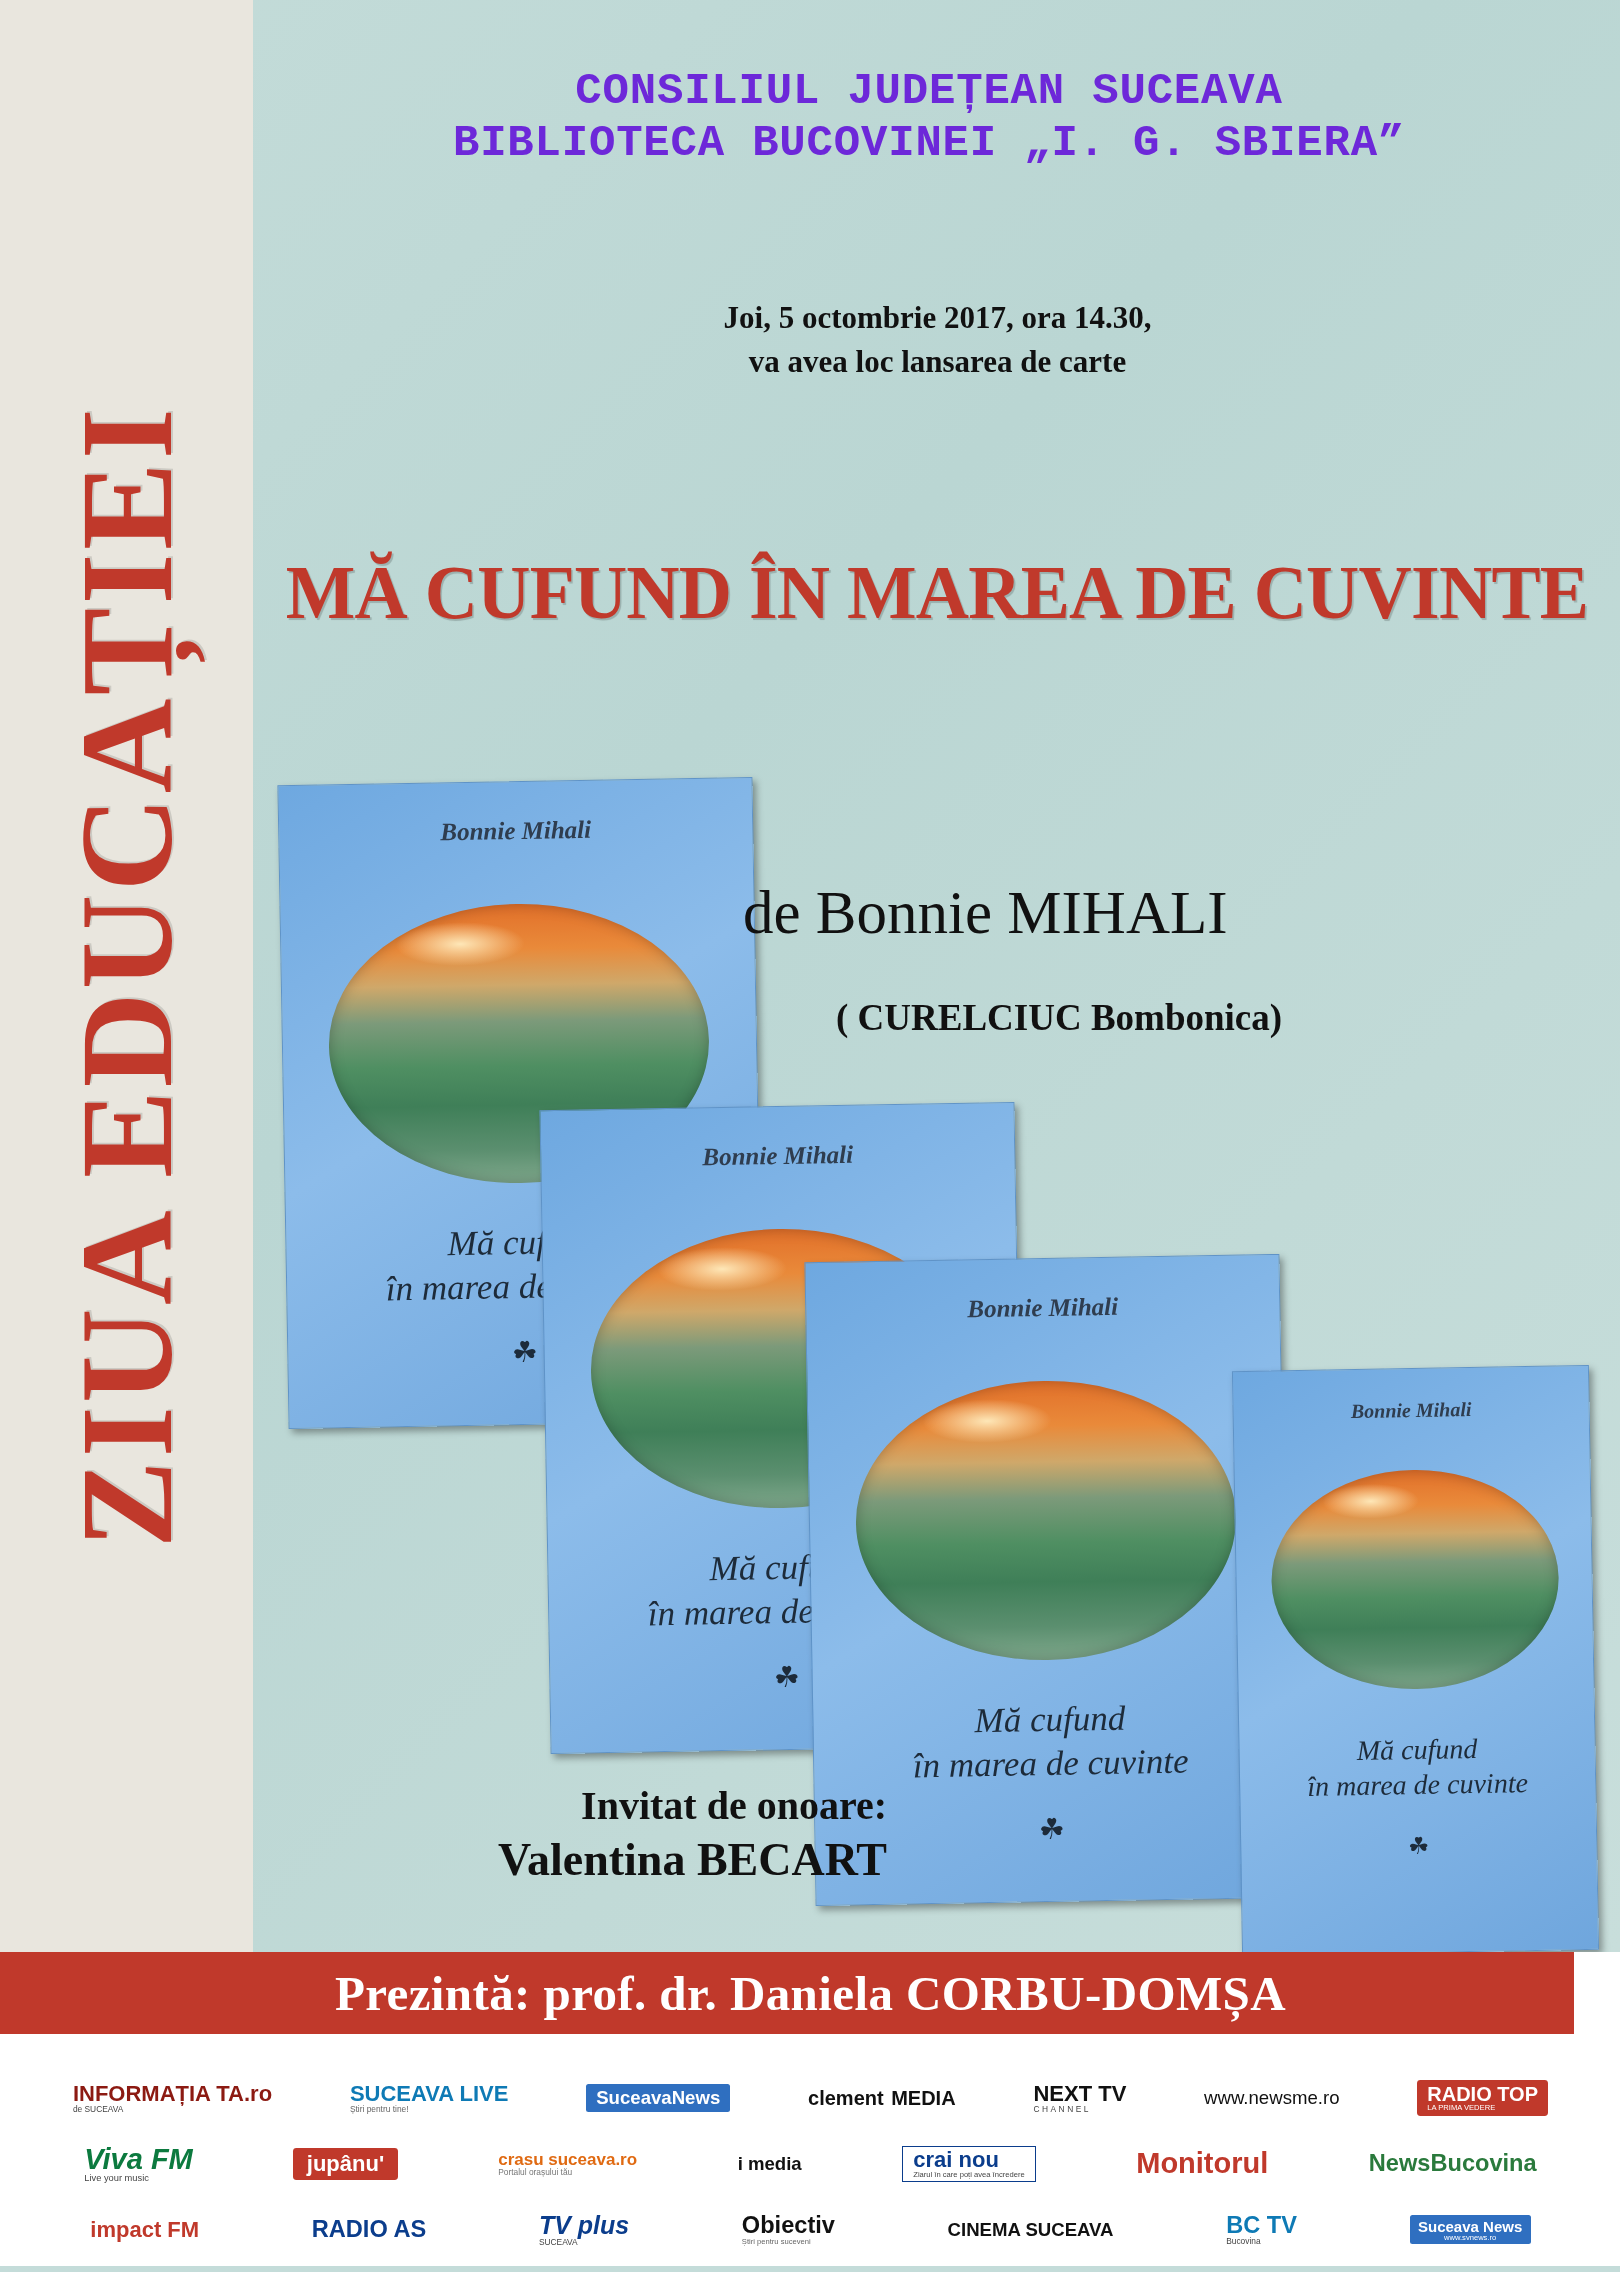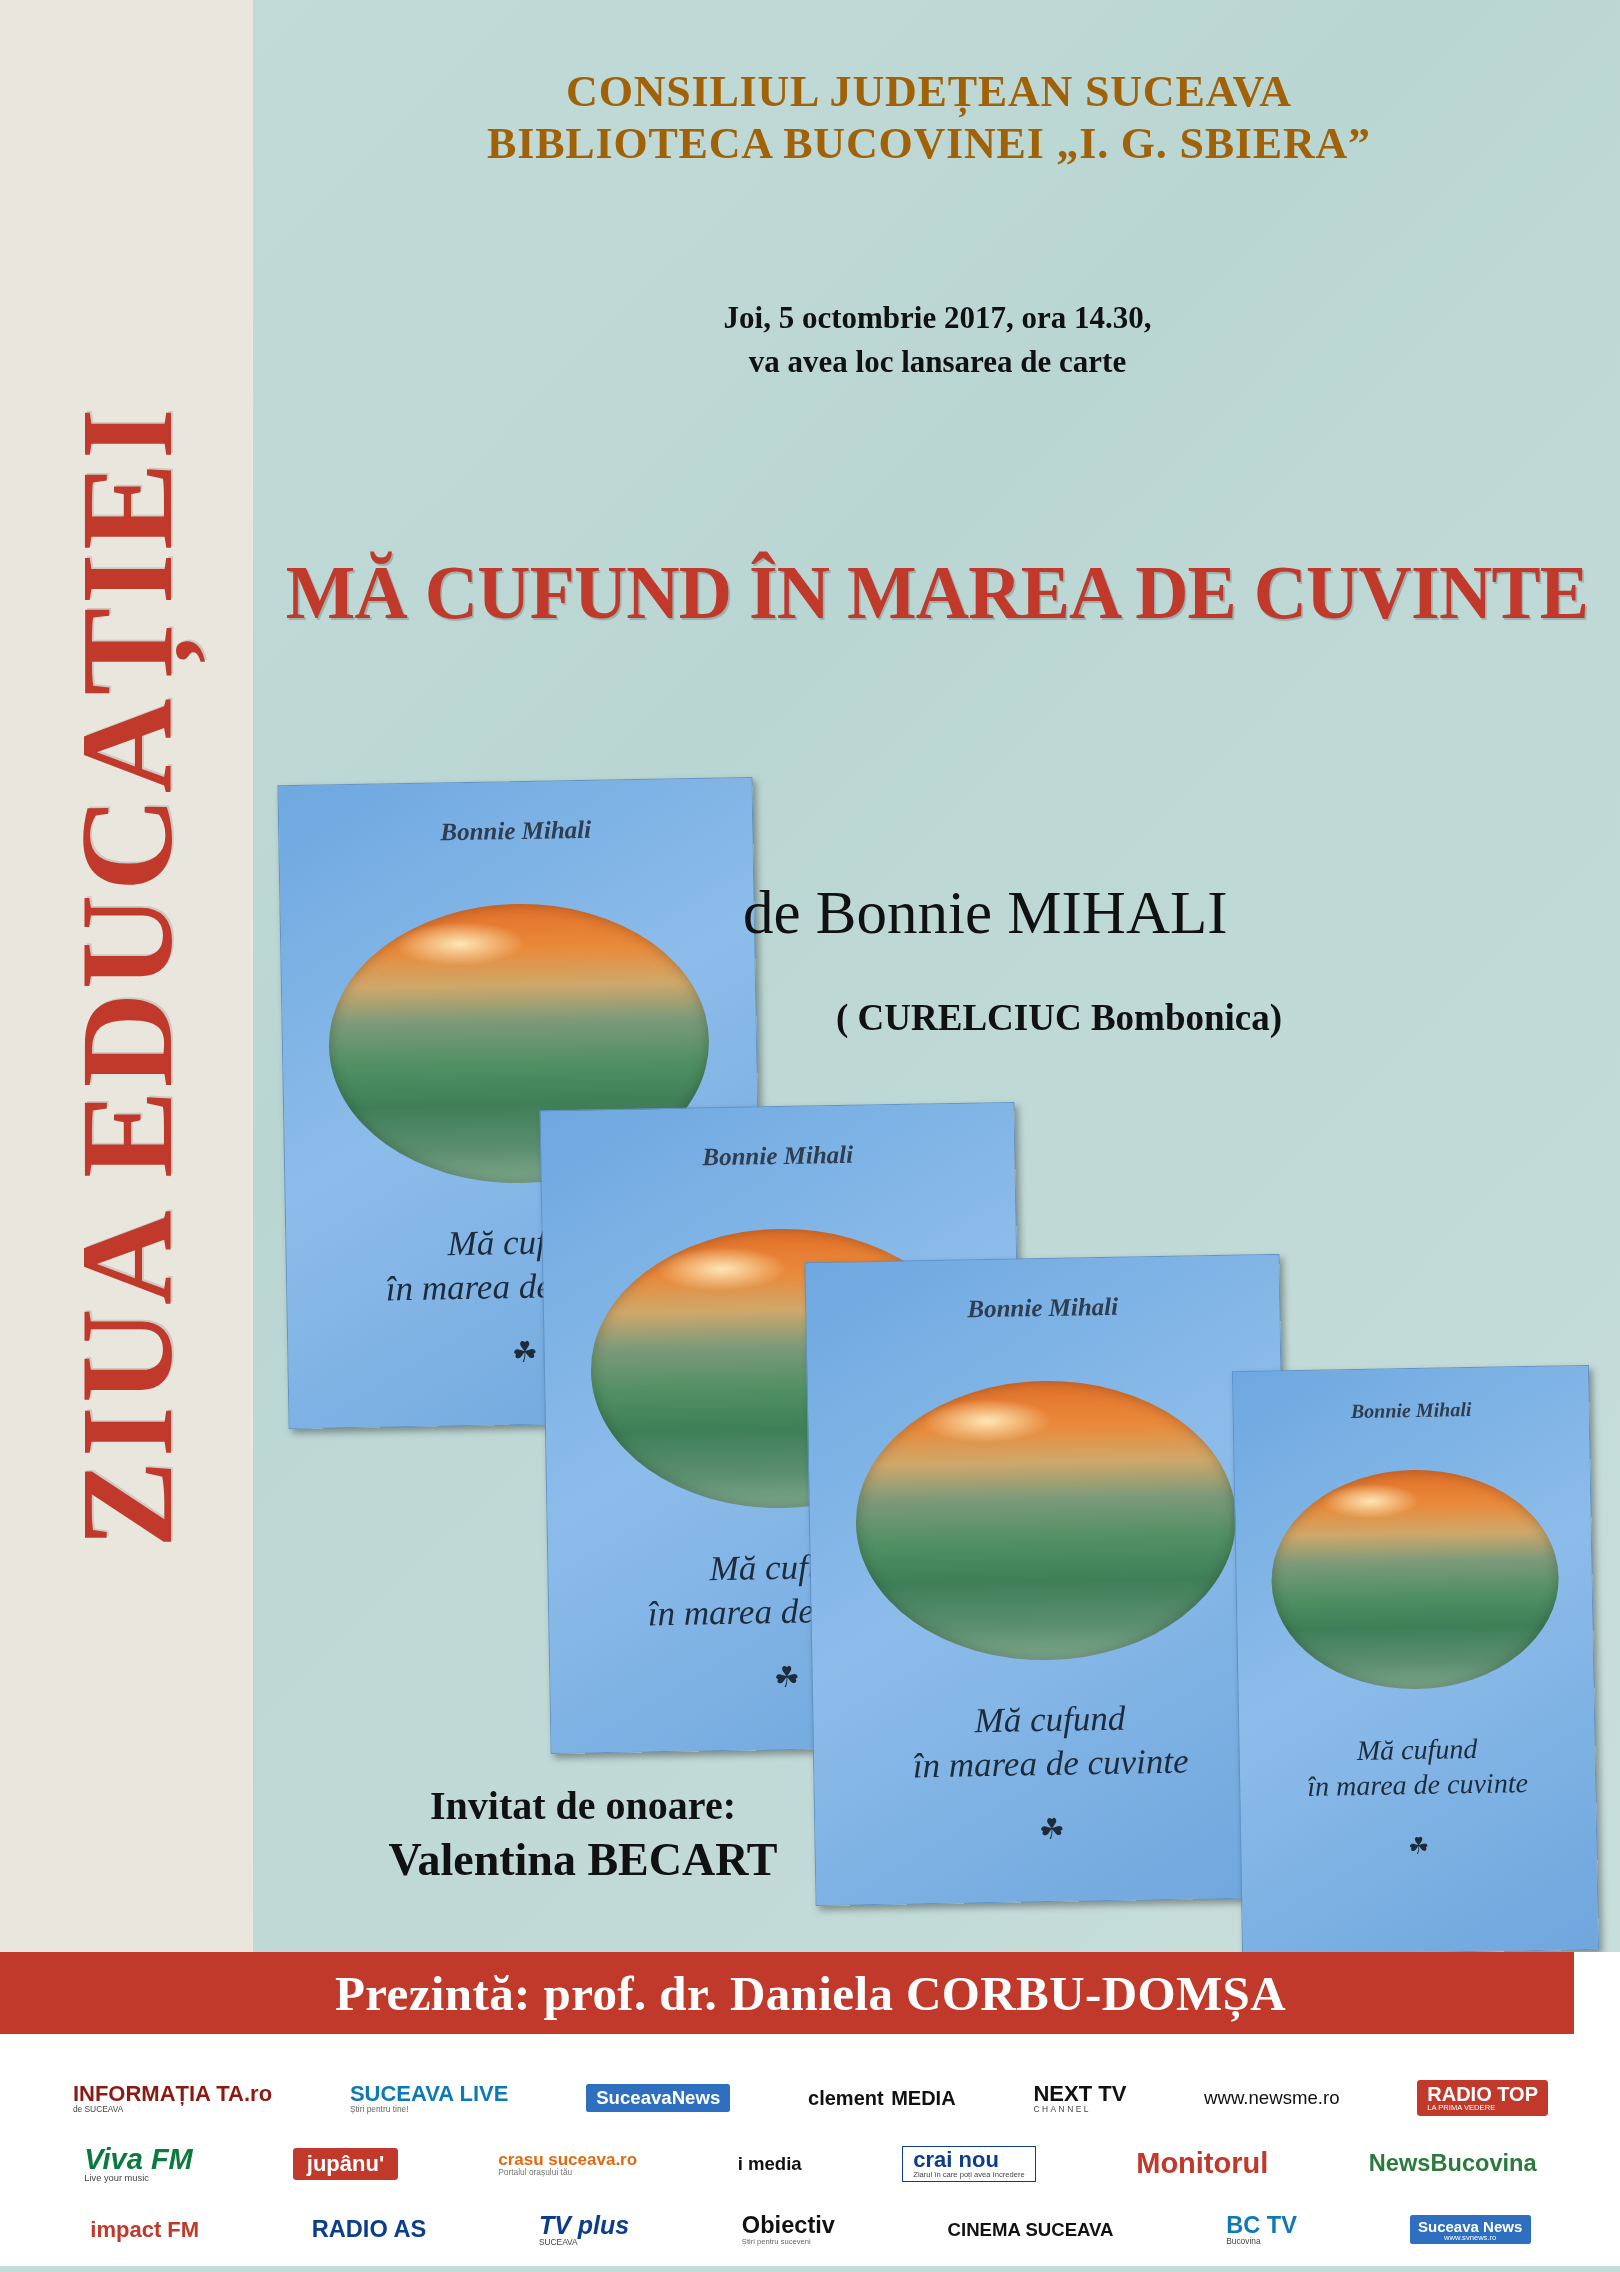--- a/index.html
+++ b/index.html
@@ -29,22 +29,22 @@
     letter-spacing:3.4px;
     color:#c0392b;
     text-shadow:1.7px 1.7px 0 rgba(0,0,0,0.12);
   }
 
   
   .header{
     position:absolute;left:279px;top:66px;width:1300px;text-align:center;
   }
   .header .line{
-    font-family:Liberation Serif, serif;
-    font-weight:bold;font-size:44px;line-height:1.18;color:#a16207;
+    font-family:Liberation Mono, monospace;
+    font-weight:bold;font-size:44px;line-height:1.18;color:#6d28d9;
     letter-spacing:0.8px;
   }
 
   .event-block{
     position:absolute;left:279px;top:287px;width:1317px;text-align:center;
     font-family:"Liberation Serif",serif;font-weight:bold;color:#111;
     font-size:31px;line-height:1.42;margin-top:9px;
   }
 
   .book-title{
@@ -58,21 +58,21 @@
   .author{
     position:absolute;left:743px;top:878px;width:844px;text-align:left;
     font-family:"Liberation Serif",serif;font-size:61px;color:#111;
   }
   .author-alt{
     position:absolute;left:836px;top:996px;width:760px;text-align:left;
     font-family:"Liberation Serif",serif;font-weight:bold;font-size:37px;color:#111;
   }
 
   .guest{
-    position:absolute;left:279px;top:1781px;width:608px;text-align:center;
+    position:absolute;left:279px;top:1781px;width:608px;text-align:right;
     font-family:"Liberation Serif",serif;font-weight:bold;color:#111;
   }
   .guest .g1{font-size:40px;line-height:1.25;}
   .guest .g2{font-size:46px;line-height:1.25;}
 
   
   .book{
     position:absolute;
     background:linear-gradient(150deg,#6ea8e0 0%,#8cbcea 45%,#6fa6dd 100%);
     border:0.8px solid #5f93c7;

